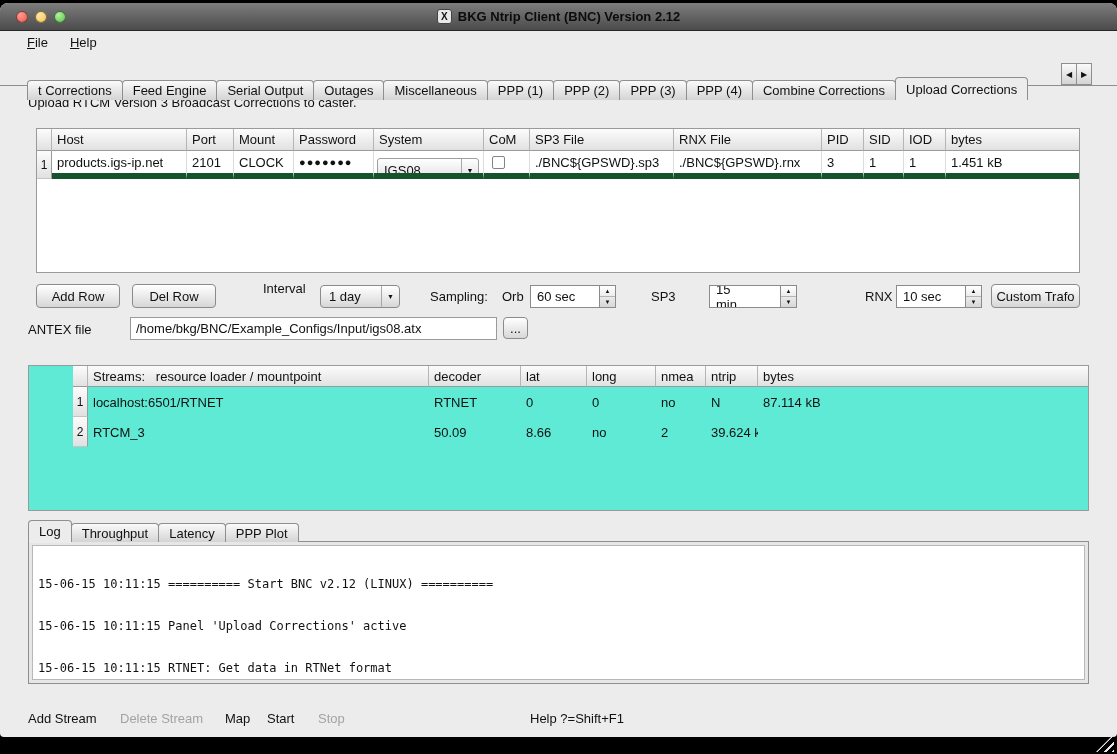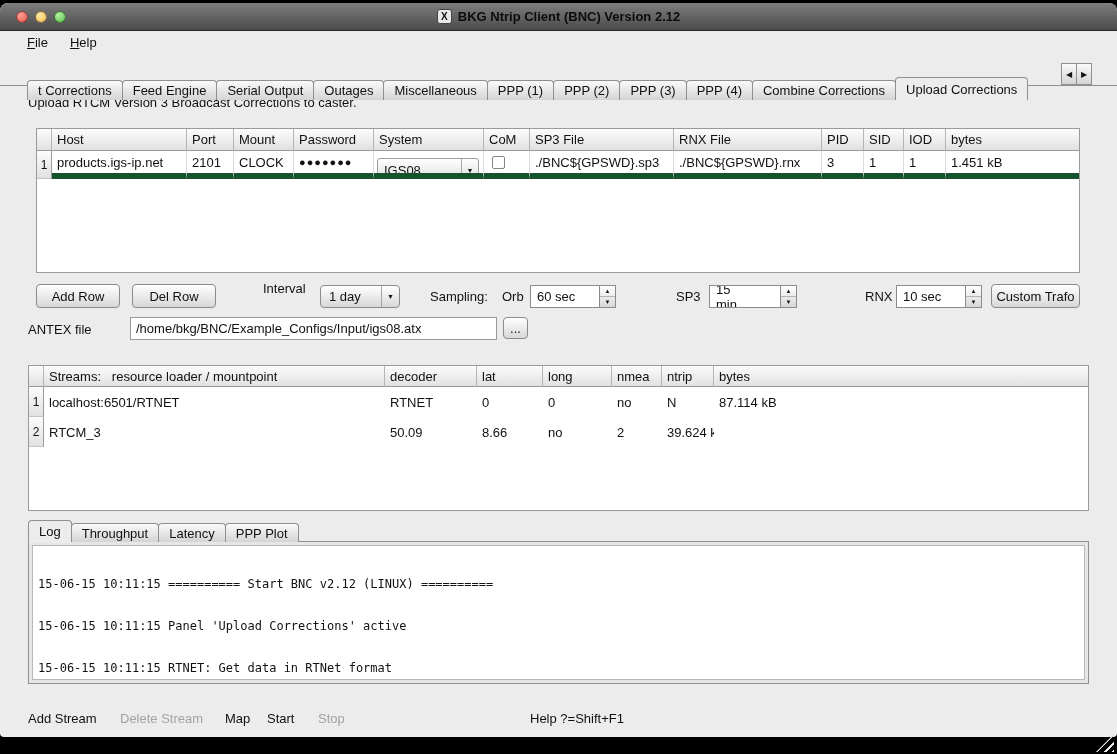--- a/index.html
+++ b/index.html
@@ -79,21 +79,21 @@
   .spin .stxt { flex:1; display:flex; align-items:center; padding:0 6px; }
   .spin .sbtns { width:16px; border-left:1px solid #8b8b8b; display:flex; flex-direction:column;
                  background:linear-gradient(#ffffff,#d7d7d7); }
   .spin .sbtns span { flex:1; display:flex; align-items:center; justify-content:center; font-size:6px; }
   .spin .sbtns span:first-child { border-bottom:1px solid #b5b5b5; }
   .tinput { position:absolute; height:23px; border:1px solid #9a9a9a; background:#fff;
             display:flex; align-items:center; padding:0 5px; font:13px "Liberation Sans",sans-serif; color:#111; }
 
   
   .stable { position:absolute; left:28px; top:362px; width:1061px; height:146px;
-            border:1px solid #9a9a9a; background:#ffffff; overflow:hidden; }
+            border:1px solid #9a9a9a; background:#5eead4; overflow:hidden;padding-left:44px; }
   .sgrid { display:grid; grid-template-columns:15px 341px 92px 66px 69px 50px 52px auto; }
   .stable .hcell { height:21px; }
   .stable .dcell { height:30px; border-right:none; border-bottom:none; }
   .stable .numcell { border-bottom:1px solid #c4c4c4; }
 
   
   .btabs { position:absolute; left:28px; top:517px; height:22px; display:flex; align-items:flex-end; z-index:2; }
   .btabs .tab { height:19px; }
   .btabs .tab.active { height:22px; }
   .bframe { position:absolute; left:28px; top:538px; width:1061px; height:143px;
@@ -203,21 +203,21 @@
   </div>
   <div class="lbl" style="left:430px; top:281px;">Sampling:</div>
   <div class="lbl" style="left:502px; top:281px;">Orb</div>
   <div class="spin" style="left:530px; top:282px; width:86px;">
     <span class="stxt">60 sec</span>
     <span class="sbtns">
       <span>▲</span>
       <span>▼</span>
     </span>
   </div>
-  <div class="lbl" style="left:676px; top:281px;">SP3</div>
+  <div class="lbl" style="left:651px; top:281px;">SP3</div>
   <div class="spin" style="left:709px; top:282px; width:88px;gap:19px;">
     <span class="stxt">15 min</span>
     <span class="sbtns">
       <span>▲</span>
       <span>▼</span>
     </span>
   </div>
   <div class="lbl" style="left:865px; top:281px;">RNX</div>
   <div class="spin" style="left:896px; top:282px; width:86px;">
     <span class="stxt">10 sec</span>

